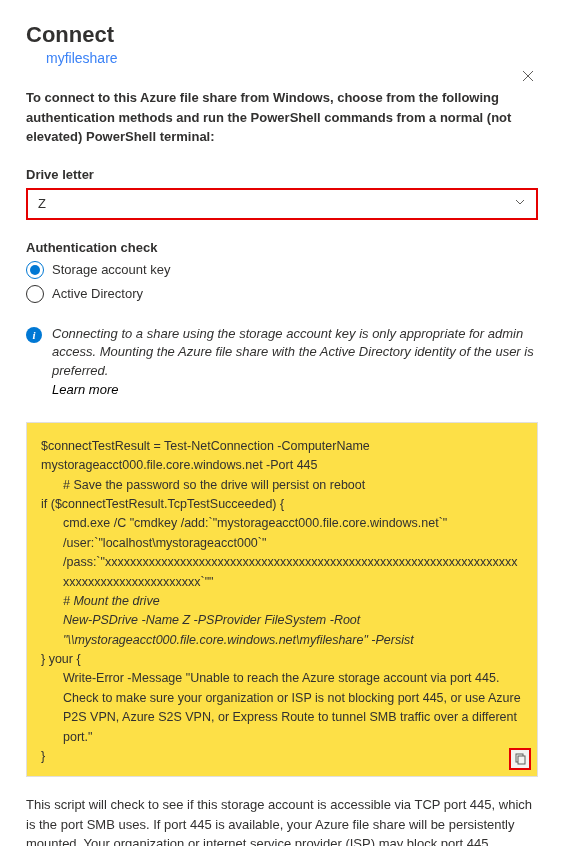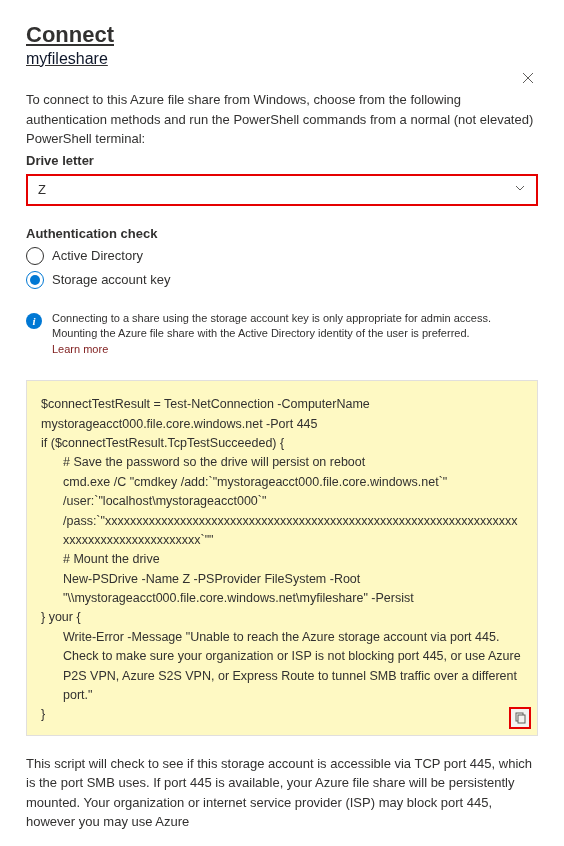--- a/index.html
+++ b/index.html
@@ -6,25 +6,25 @@
   body {
     margin: 0;
     padding: 0;
     font-family: "Segoe UI", -apple-system, sans-serif;
     font-size: 13px;
     color: #323130;
     background: #fff;
     width: 564px;
   }
   .panel { padding: 22px 26px 20px 26px; }
-  .header-row { display: flex; align-items: flex-end; justify-content: space-between; text-decoration: underline; }
+  .header-row { display: flex; align-items: flex-end; justify-content: space-between; }
   h1 { font-size: 22px; font-weight: 600; margin: 0 0 2px 0; }
-  .subtitle { font-size: 16px; color: #0f172a; margin-bottom: 22px; }
+  .subtitle { font-size: 14px; color: #3b82f6; margin-bottom: 22px; margin-left: 20px; }
   .close-btn { background: none; border: none; padding: 4px; cursor: pointer; color: #605e5c; font-size: 14px; line-height: 1; }
-  .intro { font-size: 13px; line-height: 1.5; margin-bottom: 4px; }
+  .intro { font-size: 13px; line-height: 1.5; margin-bottom: 20px; font-weight: bold; }
   .field-label { font-size: 13px; margin-bottom: 6px; font-weight: bold; }
   .select-box {
     border: 2px solid #e50000;
     height: 32px;
     display: flex;
     align-items: center;
     justify-content: space-between;
     padding: 0 10px;
     font-size: 13px;
     margin-bottom: 20px;
@@ -40,37 +40,37 @@
   }
   .radio-outline.checked { border-color: #0078d4; }
   .radio-dot { width: 10px; height: 10px; border-radius: 50%; background: #0078d4; }
   .info-block { display: flex; gap: 10px; margin-top: 22px; margin-bottom: 22px; }
   .info-icon {
     width: 16px; height: 16px; border-radius: 50%; background: #0078d4;
     color: #fff; font-size: 11px; font-weight: bold; display: flex;
     align-items: center; justify-content: center; flex-shrink: 0; margin-top: 2px;
     font-style: italic; font-family: Georgia, serif;
   }
-  .info-text { font-size: 11px; line-height: 1.45; color: #323130; }
-  .link { color: #7f1d1d; text-decoration: none; cursor: pointer; }
+  .info-text { font-size: 13px; line-height: 1.45; color: #323130; font-style: italic; }
+  .link { color: #000000; text-decoration: none; cursor: pointer; }
   .code-block {
-    background: #fef9c3;
+    background: #fde047;
     border: 1px solid #e1dfdd;
     padding: 14px 14px 10px 14px;
     font-size: 12.5px;
     line-height: 1.55;
     color: #323130;
     position: relative;
     margin-bottom: 18px;
     word-break: break-word;
     font-family: "Segoe UI", sans-serif;
   }
   .code-line { white-space: pre-wrap; }
   .indent1 { padding-left: 22px; }
-  .indent2 { padding-left: 22px; }
+  .indent2 { padding-left: 22px; font-style: italic; }
   .copy-btn {
     position: absolute;
     bottom: 6px; right: 6px;
     width: 22px; height: 22px;
     border: 2px solid #e50000;
     background: #f3f2f1;
     display: flex; align-items: center; justify-content: center;
     cursor: pointer;
     padding: 0;
   }
@@ -100,42 +100,42 @@
     <span class="chevron">
       <svg width="12" height="12" viewBox="0 0 12 12">
           <path d="M2 4 L6 8 L10 4" stroke="#605e5c" stroke-width="1" fill="none"></path>
         </svg>
     </span>
   </div>
 
   <div class="field-label">Authentication check</div>
 
   <div class="radio-row">
-    <span class="radio-outline"></span>
-    <span>Active Directory</span>
-  </div>
-  <div class="radio-row">
     <span class="radio-outline checked">
         <span class="radio-dot"></span>
       </span>
     <span>Storage account key</span>
+  </div>
+  <div class="radio-row">
+    <span class="radio-outline"></span>
+    <span>Active Directory</span>
   </div>
 
   <div class="info-block">
     <div class="info-icon">i</div>
     <div class="info-text">
       <span>Connecting to a share using the storage account key is only appropriate for admin access. Mounting the Azure file share with the Active Directory identity of the user is preferred.</span><br>
       <a class="link">Learn more</a>
     </div>
   </div>
 
   <div class="code-block">
     <div class="code-line">$connectTestResult = Test-NetConnection -ComputerName mystorageacct000.file.core.windows.net -Port 445</div>
+    <div class="code-line indent1"># Save the password so the drive will persist on reboot</div>
     <div class="code-line">if ($connectTestResult.TcpTestSucceeded) {</div>
-    <div class="code-line indent1"># Save the password so the drive will persist on reboot</div>
     <div class="code-line indent1">cmd.exe /C "cmdkey /add:`"mystorageacct000.file.core.windows.net`" /user:`"localhost\mystorageacct000`" /pass:`"xxxxxxxxxxxxxxxxxxxxxxxxxxxxxxxxxxxxxxxxxxxxxxxxxxxxxxxxxxxxxxxxxxxxxxxxxxxxxxxxxxxxxxxx`""</div>
     <div class="code-line indent2"># Mount the drive</div>
     <div class="code-line indent2">New-PSDrive -Name Z -PSProvider FileSystem -Root "\\mystorageacct000.file.core.windows.net\myfileshare" -Persist</div>
     <div class="code-line">} your {</div>
     <div class="code-line indent1">Write-Error -Message "Unable to reach the Azure storage account via port 445. Check to make sure your organization or ISP is not blocking port 445, or use Azure P2S VPN, Azure S2S VPN, or Express Route to tunnel SMB traffic over a different port."</div>
     <div class="code-line">}</div>
     <button class="copy-btn">
       <svg width="12" height="12" viewBox="0 0 12 12">
         <rect x="2" y="1" width="7" height="8" fill="none" stroke="#605e5c" stroke-width="1"></rect>
         <rect x="4" y="3" width="7" height="8" fill="#f3f2f1" stroke="#605e5c" stroke-width="1"></rect>

